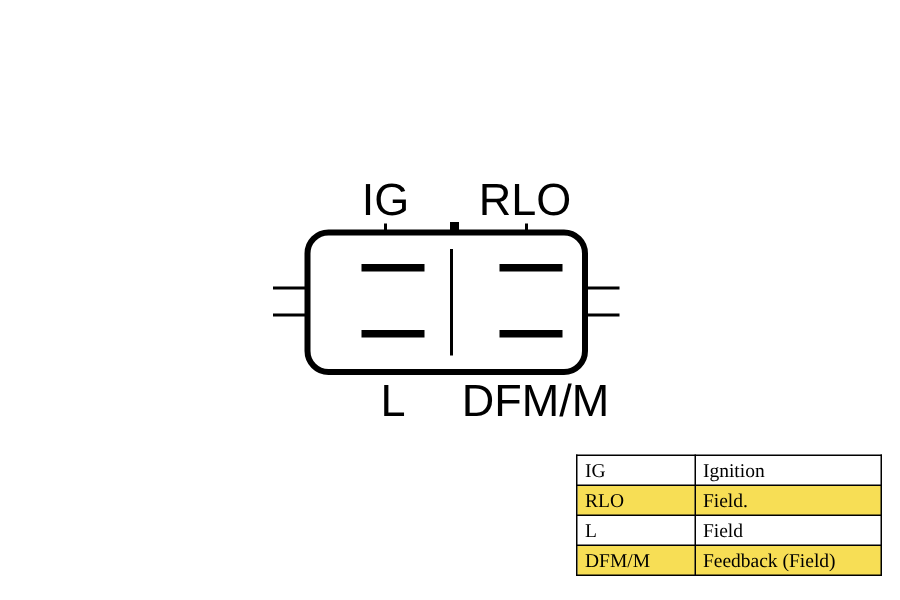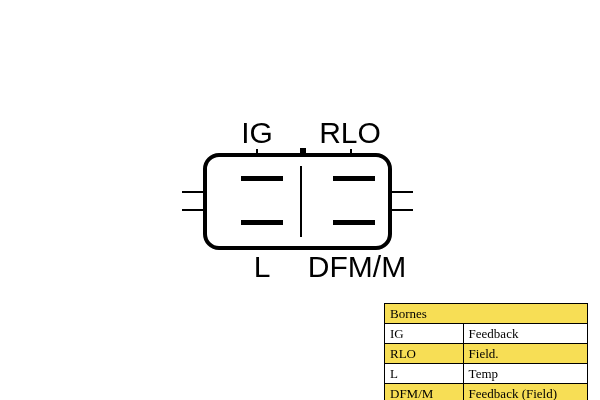--- a/index.html
+++ b/index.html
@@ -106,34 +106,31 @@
       <rect x="333" y="176" width="42" height="5" fill="#000000"></rect>
 
       <rect x="241" y="220" width="42" height="5" fill="#000000"></rect>
 
       <rect x="333" y="220" width="42" height="5" fill="#000000"></rect>
     </svg>
   </div>
 
   <table id="legend">
     <tbody>
-      <tr class="shaded">
-        <td class="header-cell" colspan="2">Bornes</td>
-      </tr>
       <tr class="plain">
         <td class="term-col">IG</td>
-        <td class="desc-col">Feedback</td>
+        <td class="desc-col">Ignition</td>
       </tr>
       <tr class="shaded">
         <td class="term-col">RLO</td>
         <td class="desc-col">Field.</td>
       </tr>
       <tr class="plain">
         <td class="term-col">L</td>
-        <td class="desc-col">Temp</td>
+        <td class="desc-col">Field</td>
       </tr>
       <tr class="shaded">
         <td class="term-col">DFM/M</td>
         <td class="desc-col">Feedback (Field)</td>
       </tr>
     </tbody>
   </table>
 
 </div>
 

